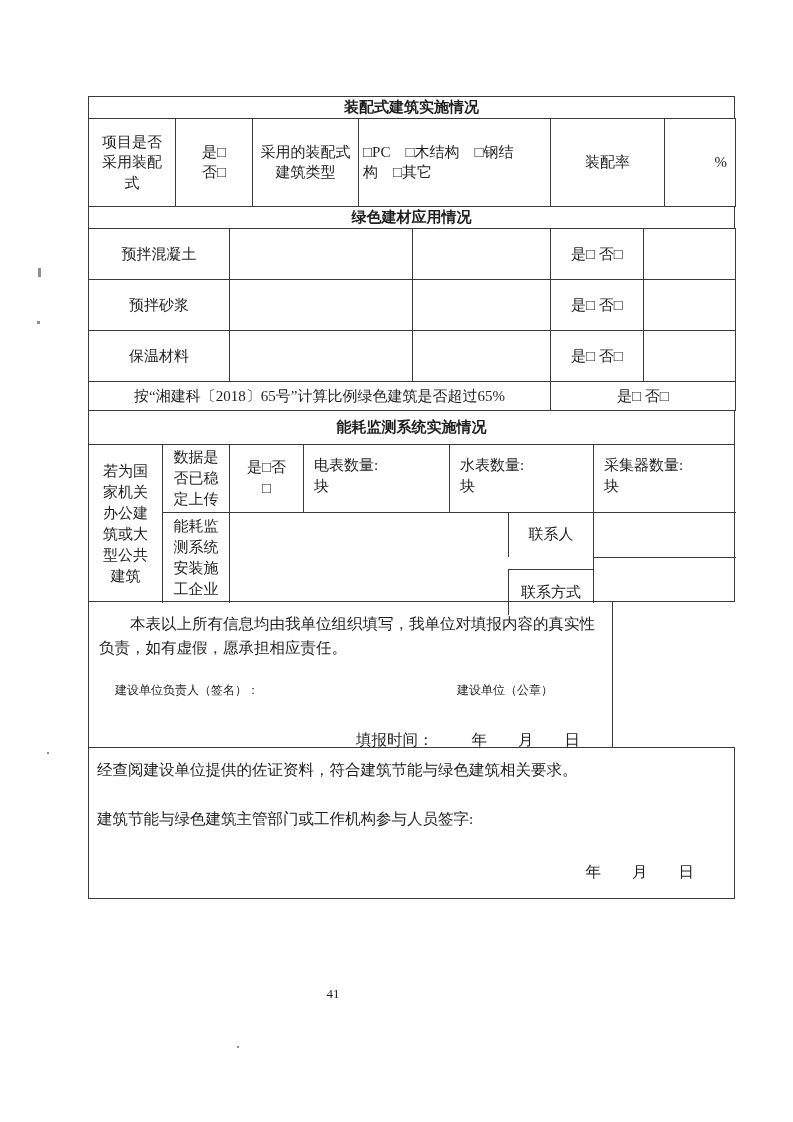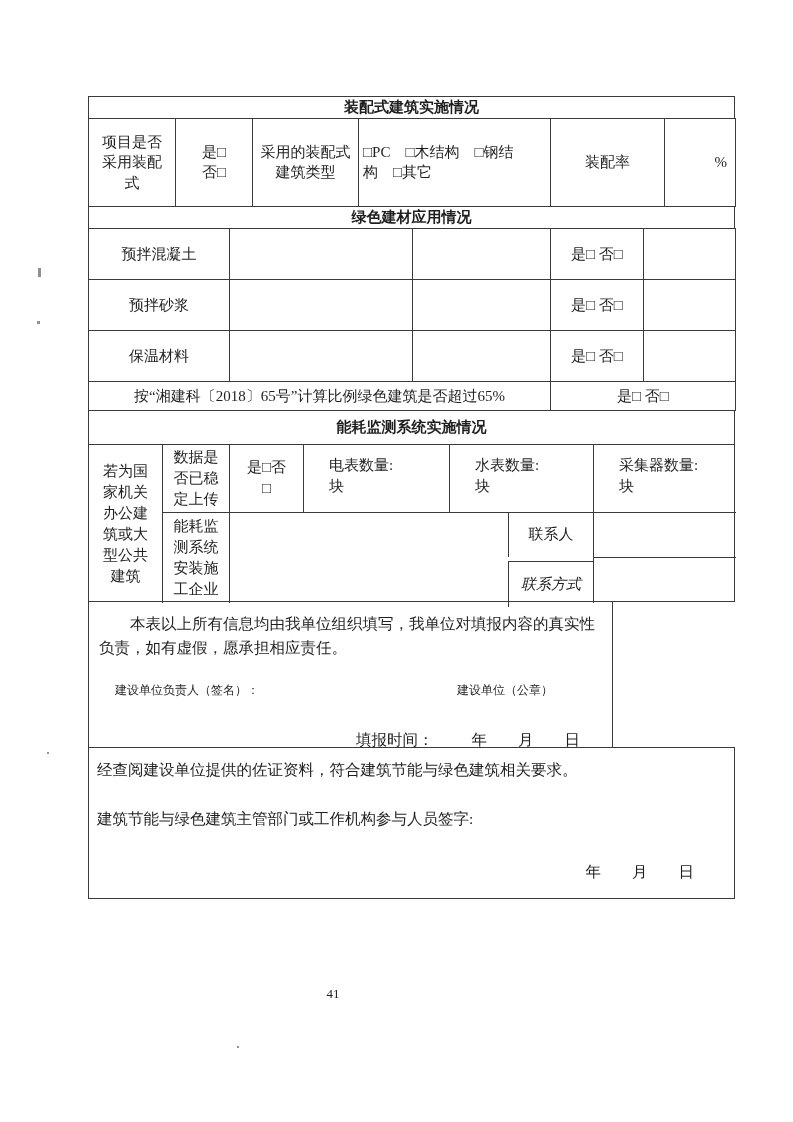--- a/index.html
+++ b/index.html
@@ -39,21 +39,21 @@
     box-sizing:border-box;position:relative;width:647px;height:158px;
     border:1px solid #3a3a3a;margin-top:-1px;background:#fff;
   }
   .ecell{
     box-sizing:border-box;position:absolute;display:flex;
     align-items:center;justify-content:center;text-align:center;
     font-size:15px;line-height:1.4;
   }
   .ecell.bl{border-left:1px solid #3a3a3a;}
   .ecell.bt{border-top:1px solid #3a3a3a;}
-  .ecell.left{justify-content:flex-start;text-align:left;padding-left:25px;}
+  .ecell.left{justify-content:flex-start;text-align:left;padding-left:10px;}
   
   .boxA{
     box-sizing:border-box;width:525px;height:147px;border:1px solid #3a3a3a;
     margin-top:-1px;padding:10px 14px 0 10px;background:#fff;
   }
   .boxA p{margin:0;text-indent:2em;line-height:1.55;font-size:15.5px;}
   .signline{position:relative;margin-top:22px;height:22px;font-size:12px;margin-left:16px;}
   .signline .seal{position:absolute;left:342px;top:0;}
   .dateline{margin-top:26px;text-align:right;padding-right:18px;font-size:15.5px;}
   .dateline .gap{display:inline-block;width:38px;}
@@ -161,21 +161,21 @@
     <div class="ecell bl left pre" style="left:214px;top:0;width:146px;height:67px;align-items:flex-start;padding-top:10px;">电表数量:
 块</div>
     <div class="ecell bl left pre" style="left:360px;top:0;width:144px;height:67px;align-items:flex-start;padding-top:10px;">水表数量:
 块</div>
     <div class="ecell bl left pre" style="left:504px;top:0;width:143px;height:67px;align-items:flex-start;padding-top:10px;">采集器数量:
 块</div>
     <div class="ecell bl bt" style="left:73px;top:67px;width:67px;height:91px;padding:0 9px;">能耗监测系统安装施工企业</div>
     <div class="ecell bl bt" style="left:140px;top:67px;width:279px;height:91px;"></div>
     <div class="ecell bl bt" style="left:419px;top:67px;width:85px;height:45px;">联系人</div>
     <div class="ecell bl bt" style="left:504px;top:67px;width:143px;height:45px;"></div>
-    <div class="ecell bl bt" style="left:419px;top:116px;width:85px;height:46px;font-style:italic;">联系方式</div>
+    <div class="ecell bl bt" style="left:419px;top:124px;width:85px;height:46px;">联系方式</div>
     <div class="ecell bl bt" style="left:504px;top:112px;width:143px;height:46px;"></div>
   </div>
 
   <div class="boxA">
     <p>本表以上所有信息均由我单位组织填写，我单位对填报内容的真实性负责，如有虚假，愿承担相应责任。</p>
     <div class="signline">
       <span>建设单位负责人（签名）：</span>
       <span class="seal">建设单位（公章）</span>
     </div>
     <div class="dateline">

